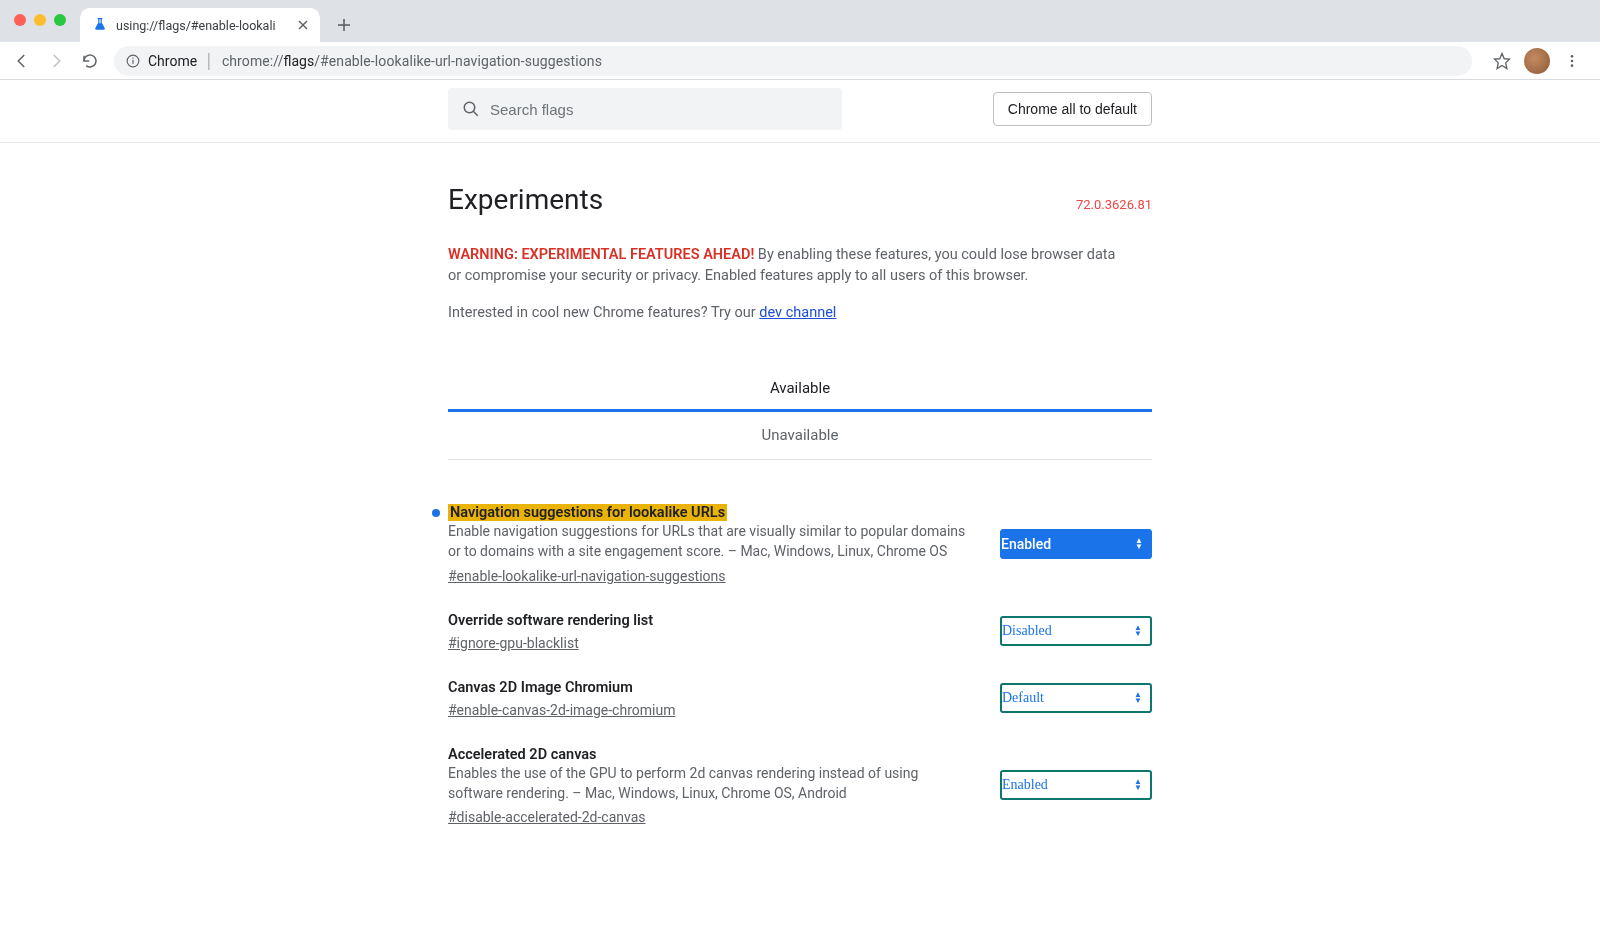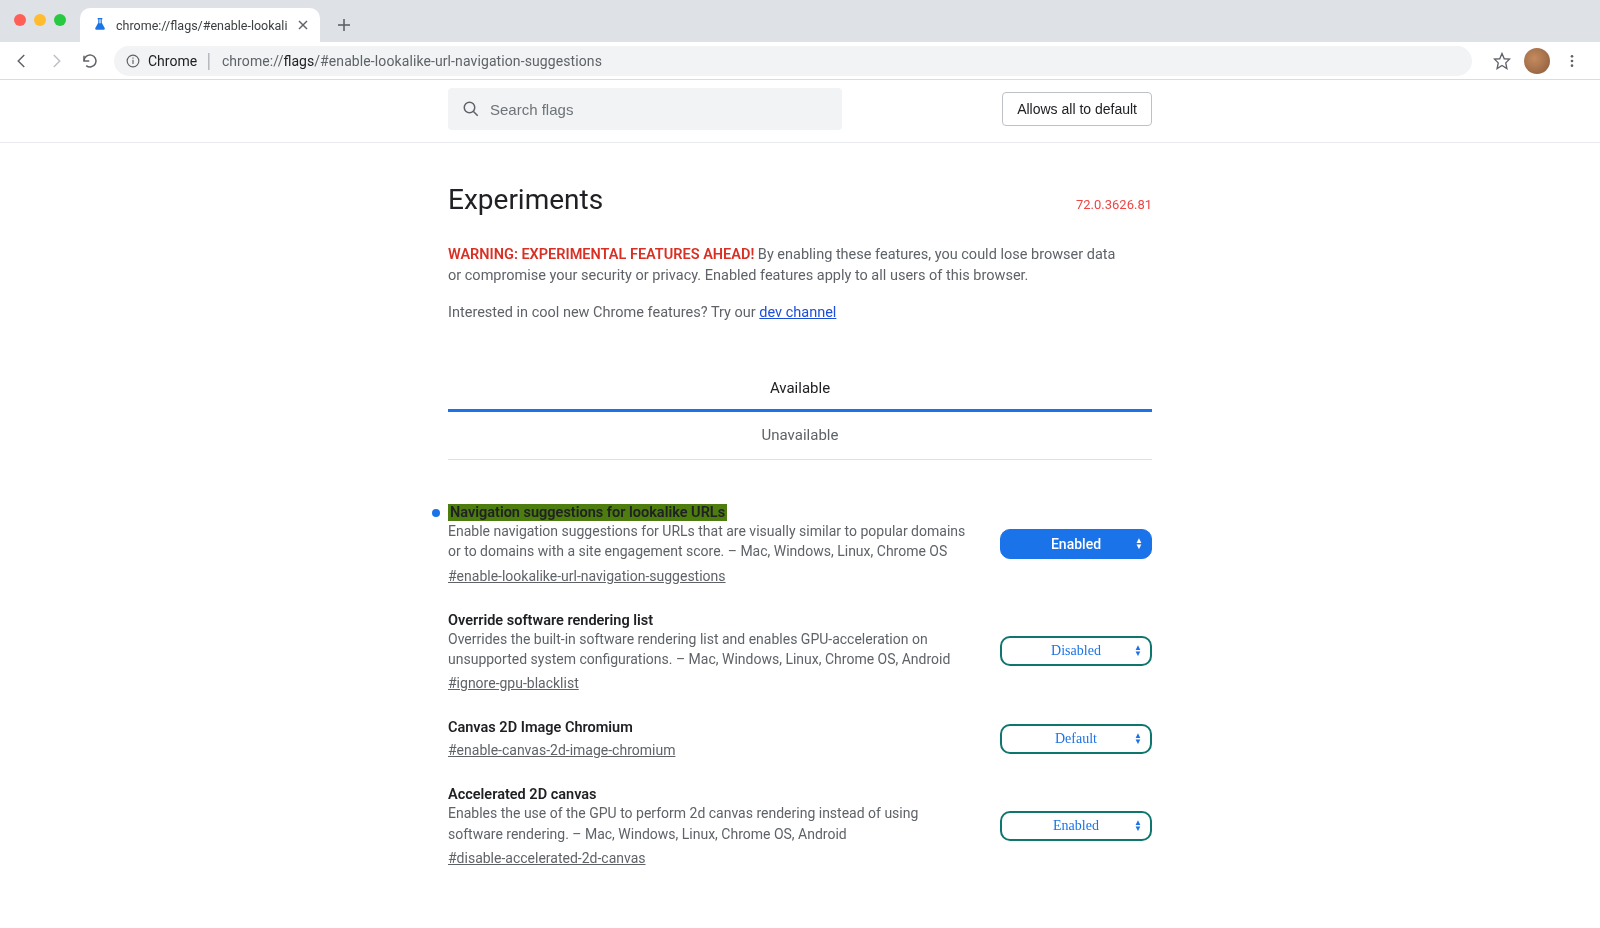--- a/index.html
+++ b/index.html
@@ -173,36 +173,36 @@
   .flag .left{ flex:1; }
   .flag .left .row1{ display:flex; align-items:center; gap:8px;}
   .modified-dot{
     width:8px; height:8px; border-radius:50%; background:#1a73e8;
     margin-left:-16px;
   }
   .flag-title{
     font-size:14.5px; font-weight:600; color:#202124;
   }
   .flag-title.hl{
-    background:#4d7c0f; padding: 0 2px;
+    background:#eab308; padding: 0 2px;
   }
   .flag-desc{
     font-size:14px; color:#5f6368; line-height:1.45;
     margin-top:0; max-width: 540px;
   }
   .flag-anchor{
     display:inline-block; margin-top:6px; font-size:14px;
     color:#5f6368; text-decoration:underline;
   }
   .flag .right{
     display:flex; align-items:center;
   }
   .select{
-    width:152px; height:30px; border-radius:10px;
-    display:flex; align-items:center; justify-content:center;
+    width:152px; height:30px; border-radius:3px;
+    display:flex; align-items:center; 
     position:relative; font-size:14px; font-weight:500;
   }
   .select.solid{
     background:#1a73e8; color:#fff; border:1px solid #1a73e8;
   }
   .select.outline{
     background:#fff; color:#1a73e8; border:2px solid #0f766e;font-family:Liberation Serif, serif;
   }
   .select .chevs{
     position:absolute; right:8px; top:50%; transform:translateY(-50%);
@@ -217,21 +217,21 @@
     <div class="dot red"></div>
     <div class="dot yellow"></div>
     <div class="dot green"></div>
   </div>
   <div class="tab">
     <span class="favicon">
       <svg width="14" height="14" viewBox="0 0 24 24" fill="#1a73e8">
           <path d="M9 2v6l-5 9c-.8 1.4.2 3 1.8 3h12.4c1.6 0 2.6-1.6 1.8-3l-5-9V2h1V0H8v2h1zm2 0h2v6.5l.3.5H10.7l.3-.5V2z"></path>
         </svg>
     </span>
-    <span class="title">chrome://flags/#enable-lookali</span>
+    <span class="title">using://flags/#enable-lookali</span>
     <span class="close">
       <svg width="10" height="10" viewBox="0 0 10 10" stroke="#5f6368" stroke-width="1.4">
           <line x1="1" y1="1" x2="9" y2="9"></line>
           <line x1="9" y1="1" x2="1" y2="9"></line>
         </svg>
     </span>
   </div>
   <div class="newtab">
     <svg width="14" height="14" viewBox="0 0 14 14" stroke="#5f6368" stroke-width="1.6">
         <line x1="7" y1="1" x2="7" y2="13"></line>
@@ -295,21 +295,21 @@
 
   <div class="topbar">
     <div class="search-wrap-outer">
       <div class="search-box">
         <svg width="18" height="18" viewBox="0 0 24 24" fill="none" stroke="#5f6368" stroke-width="2">
             <circle cx="10" cy="10" r="7"></circle>
             <line x1="21" y1="21" x2="15" y2="15"></line>
           </svg>
         <input type="text" placeholder="Search flags" style="">
       </div>
-      <button class="reset-btn">Allows all to default</button>
+      <button class="reset-btn">Chrome all to default</button>
     </div>
   </div>
 
   <div class="content">
     <div class="title-row">
       <h1>Experiments</h1>
       <span class="version">72.0.3626.81</span>
     </div>
 
     <p class="warn">
@@ -334,21 +334,21 @@
           <div class="right">
             <div class="select solid">
               <span>Enabled</span>
               <span class="chevs">▲<br>▼</span>
             </div>
           </div>
         </div>
         <div class="flag">
           <div class="left"><div class="row1">
               <span class="flag-title">Override software rendering list</span>
-            </div><div class="flag-desc">Overrides the built-in software rendering list and enables GPU-acceleration on unsupported system configurations. – Mac, Windows, Linux, Chrome OS, Android</div><a class="flag-anchor" href="#">#ignore-gpu-blacklist</a></div>
+            </div><a class="flag-anchor" href="#">#ignore-gpu-blacklist</a></div>
           <div class="right">
             <div class="select outline">
               <span>Disabled</span>
               <span class="chevs">▲<br>▼</span>
             </div>
           </div>
         </div>
         <div class="flag">
           <div class="left"><div class="row1">
               <span class="flag-title">Canvas 2D Image Chromium</span>

